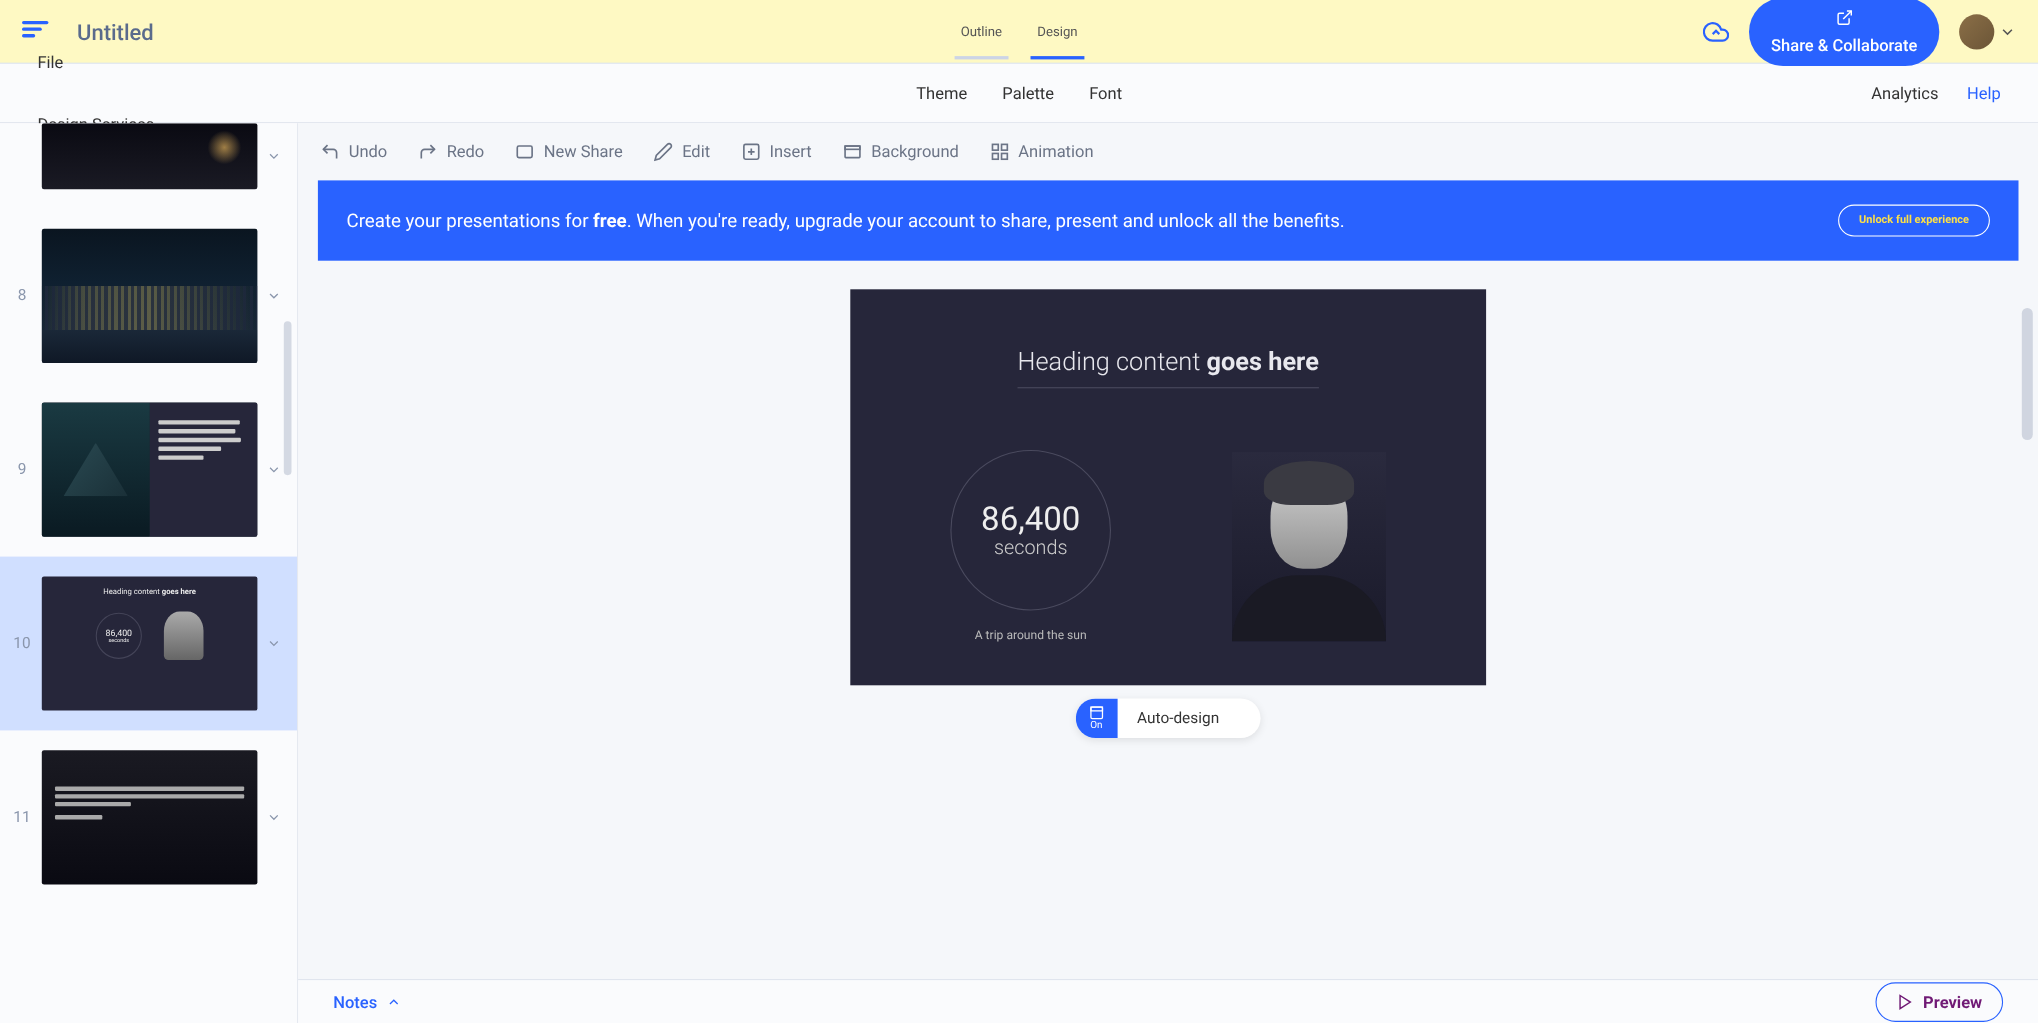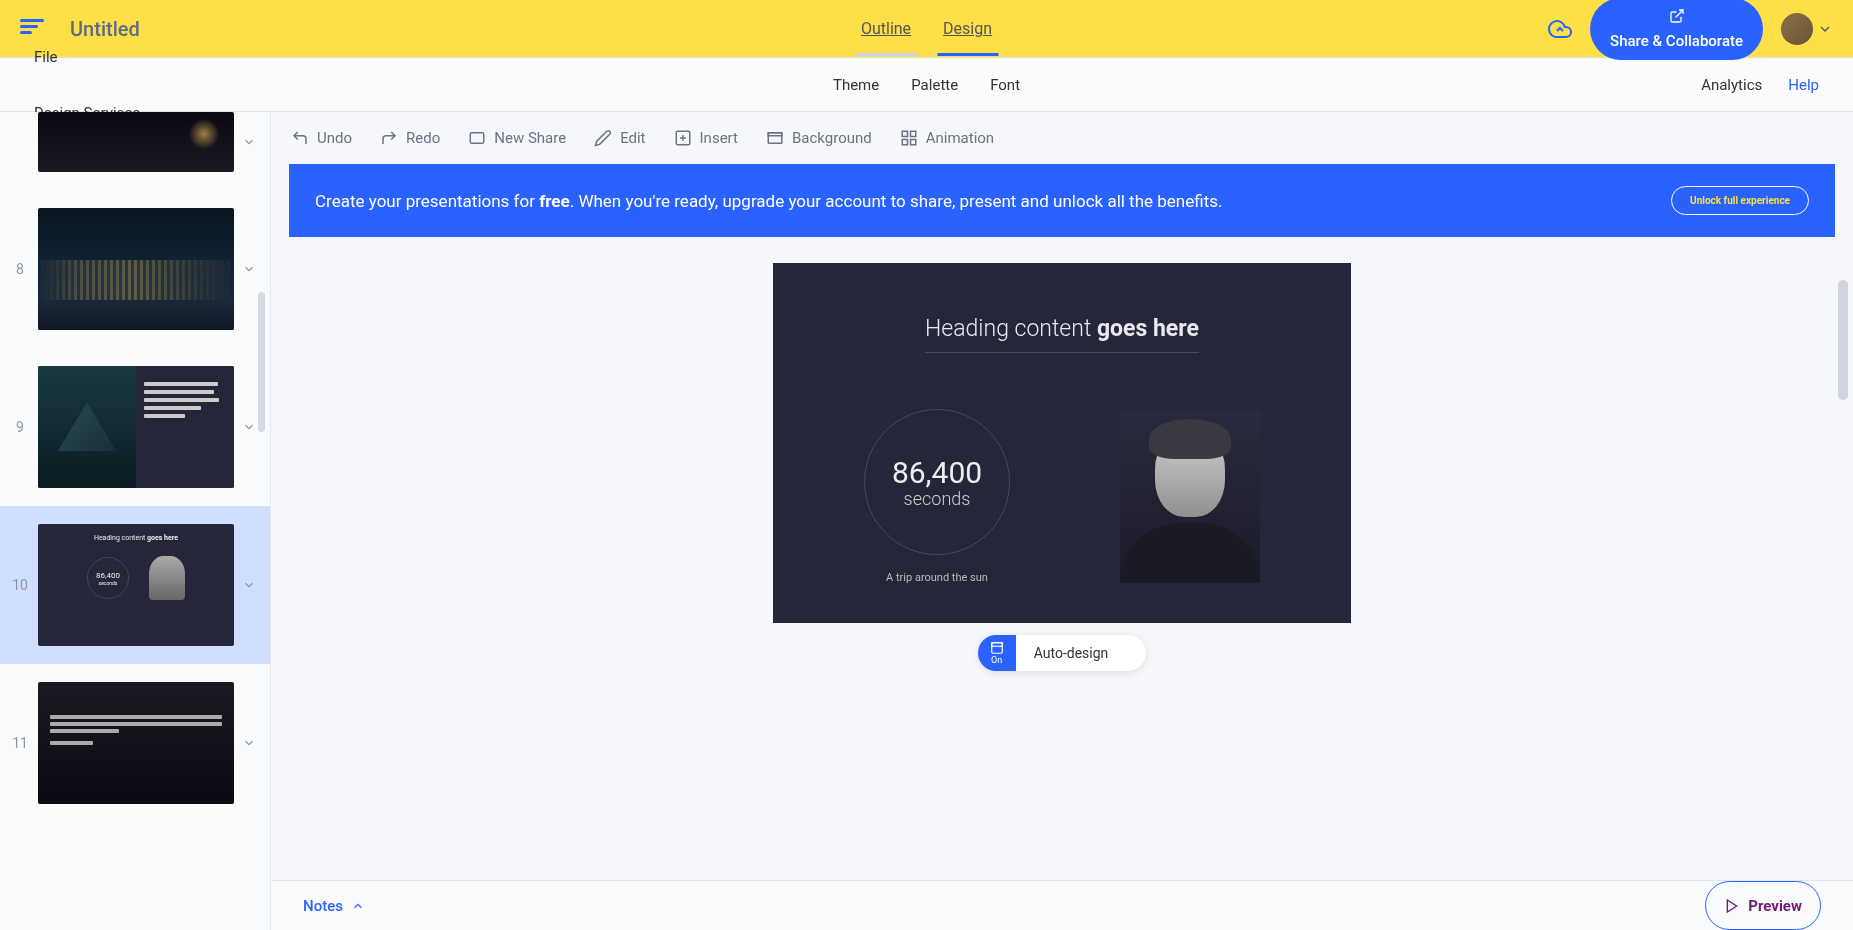--- a/index.html
+++ b/index.html
@@ -1,37 +1,37 @@
 <!DOCTYPE html>
 <html><head>
 <meta charset="utf-8">
 <style>
 * { margin: 0; padding: 0; box-sizing: border-box; font-family: -apple-system, BlinkMacSystemFont, 'Segoe UI', Roboto, sans-serif; }
 body { background: #f5f7fa; overflow: hidden; }
 
 .top-bar {
   height: 58px;
-  background: #fde047;
+  background: #fef9c3;
   display: flex;
   align-items: center;
   padding: 0 20px;
   border-bottom: 1px solid #d6e0f5;
 }
 .logo {
   width: 24px; height: 20px;
   margin-right: 26px;
   display: flex; flex-direction: column; gap: 3px;
 }
 .logo span { display: block; height: 3px; background: #2962ff; border-radius: 2px; }
 .logo span:nth-child(1){width:24px}
 .logo span:nth-child(2){width:18px}
 .logo span:nth-child(3){width:12px}
 .doc-title { color: #5a6b8c; font-size: 20px; font-weight: 500; }
 .top-center { position: absolute; left: 50%; transform: translateX(-50%); display: flex; gap: 20px; }
-.top-tab { padding: 18px 6px; color: #555; font-size: 16px; cursor: pointer; position: relative; text-decoration: underline; }
+.top-tab { padding: 18px 6px; color: #555; font-size: 12px; cursor: pointer; position: relative; }
 .top-tab.active::after { content:''; position:absolute; bottom:0; left:0; right:0; height:3px; background:#2962ff; }
 .top-tab.dim::after { content:''; position:absolute; bottom:0; left:0; right:0; height:3px; background:#ccd4e6; }
 .top-right { margin-left: auto; display: flex; align-items: center; gap: 18px; }
 .cloud-icon { width: 24px; height: 24px; color: #2962ff; }
 .share-btn {
   background: #2962ff; color: #fff; border: none; border-radius: 999px;
   padding: 10px 20px; font-size: 15px; font-weight: 500; cursor: pointer;
   display: flex; align-items: center; gap: 8px; flex-direction: column;
 }
 .avatar-menu { display:flex; align-items:center; gap:4px; }
@@ -147,21 +147,21 @@
 .auto-design {
   display: flex; align-items: center; background: #fff; border-radius: 999px;
   box-shadow: 0 2px 8px rgba(0,0,0,0.1); overflow: hidden; margin-top: 12px;
 }
 .ad-toggle { background: #2962ff; color: #fff; padding: 6px 12px; display:flex; flex-direction:column; align-items:center; font-size:9px; }
 .ad-toggle svg { width:14px; height:14px; }
 .ad-label { padding: 0 18px; font-size: 14px; color: #333; }
 .ad-help { padding: 0 14px 0 6px; color: #999; width:16px; height:16px; }
 
 .bottom-bar {
-  height: 50px; border-top: 1px solid #e0e5ee; display: flex; 
+  height: 40px; border-top: 1px solid #e0e5ee; display: flex; align-items: center;
   padding: 0 32px; background: #fafbfd; margin-top: 16px;
 }
 .notes-btn { color: #2962ff; font-size: 15px; font-weight: 500; display: flex; align-items: center; gap: 8px; cursor: pointer; }
 .preview-btn {
   margin-left: auto; border: 1.5px solid #2962ff; color: #701a75; background: transparent;
   padding: 8px 18px; border-radius: 999px; font-size: 15px; font-weight: 700;
   display: flex; align-items: center; gap: 8px; cursor: pointer;
 }
 
 .right-scroll { position:absolute; right:3px; top:168px; bottom:50px; width:12px; }

